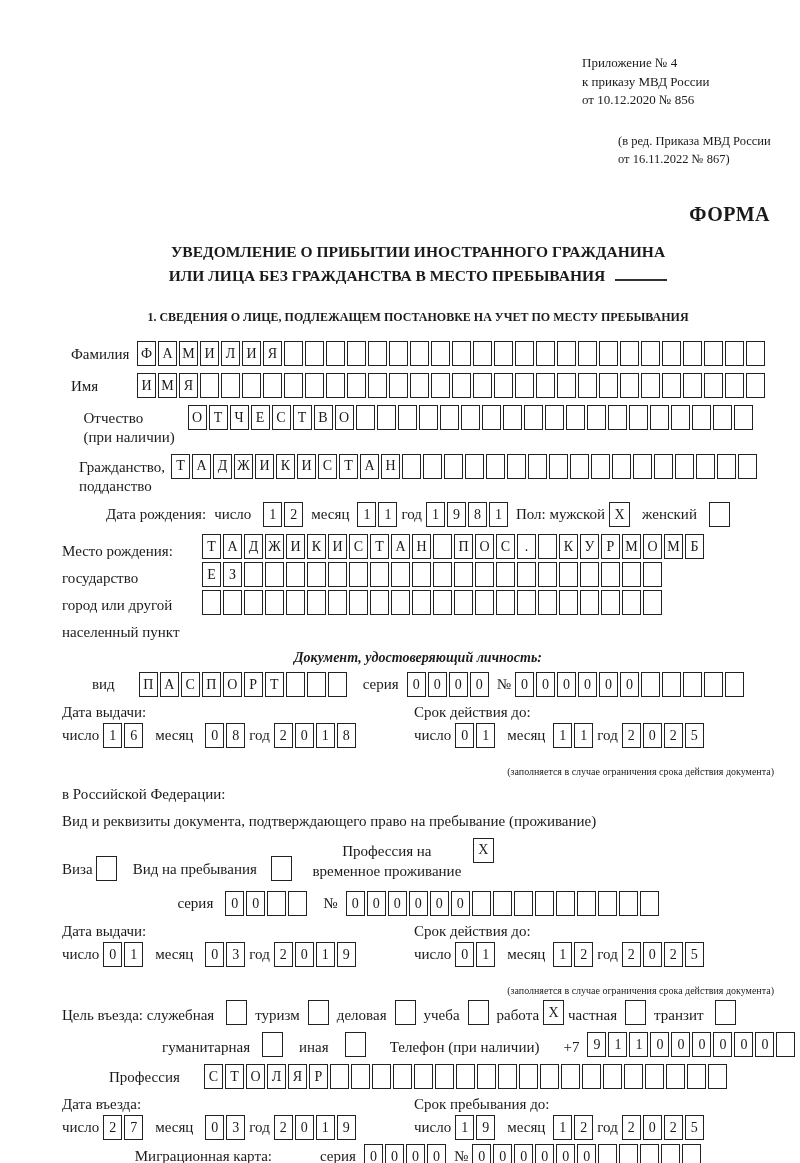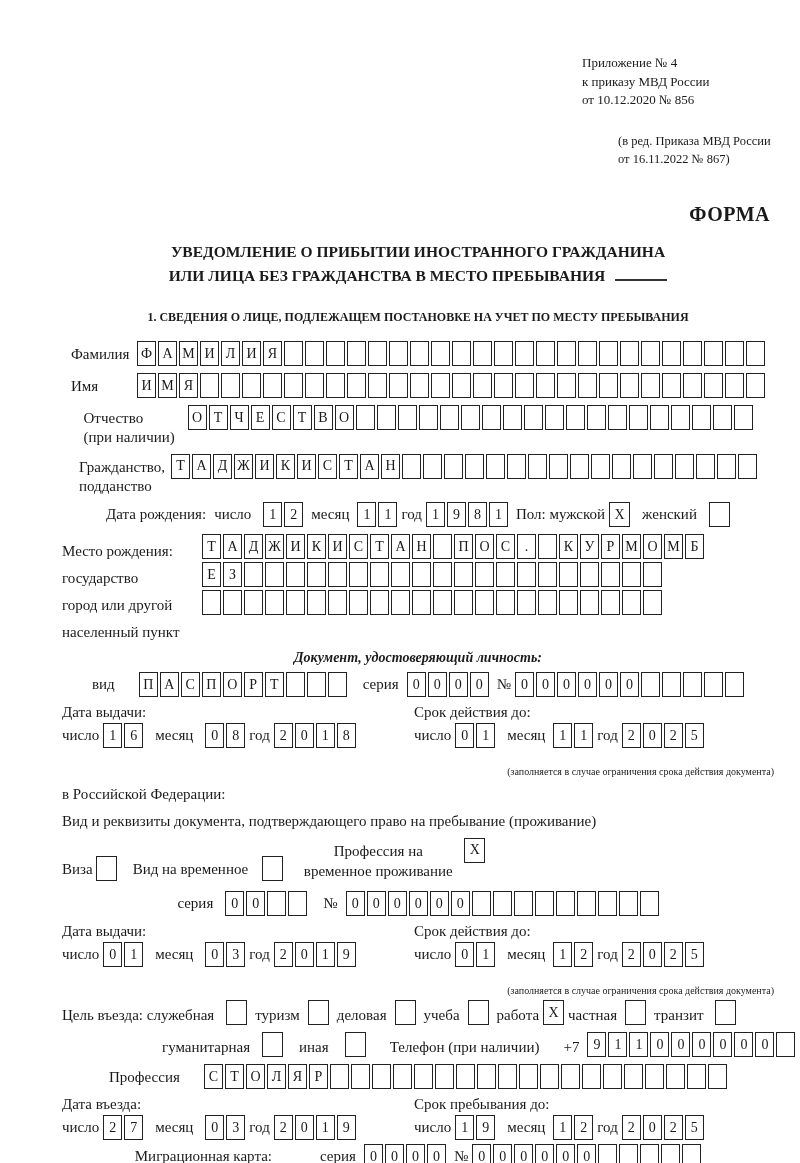--- a/index.html
+++ b/index.html
@@ -450,21 +450,21 @@
       <div>Вид и реквизиты документа, подтверждающего право на пребывание (проживание)</div>
     </div>
 
     <div class="opts">
       <div class="opt">
         <div class="opt-label">Виза</div>
         <span class="cell checkbox" style="margin-left:3px"></span>
       </div>
       <span class="gap16"></span>
       <div class="opt">
-        <div class="opt-label">Вид на временное</div>
+        <div class="opt-label">Вид на пребывания</div>
         <span class="cell checkbox" style="margin-left:14px"></span>
       </div>
       <span class="gap16"></span>
       <div class="opt">
         <div class="opt-label wrap2">Профессия на временное проживание</div>
         <span class="cell checkbox">X</span>
       </div>
       <span class="gap12"></span>
     </div>
 

